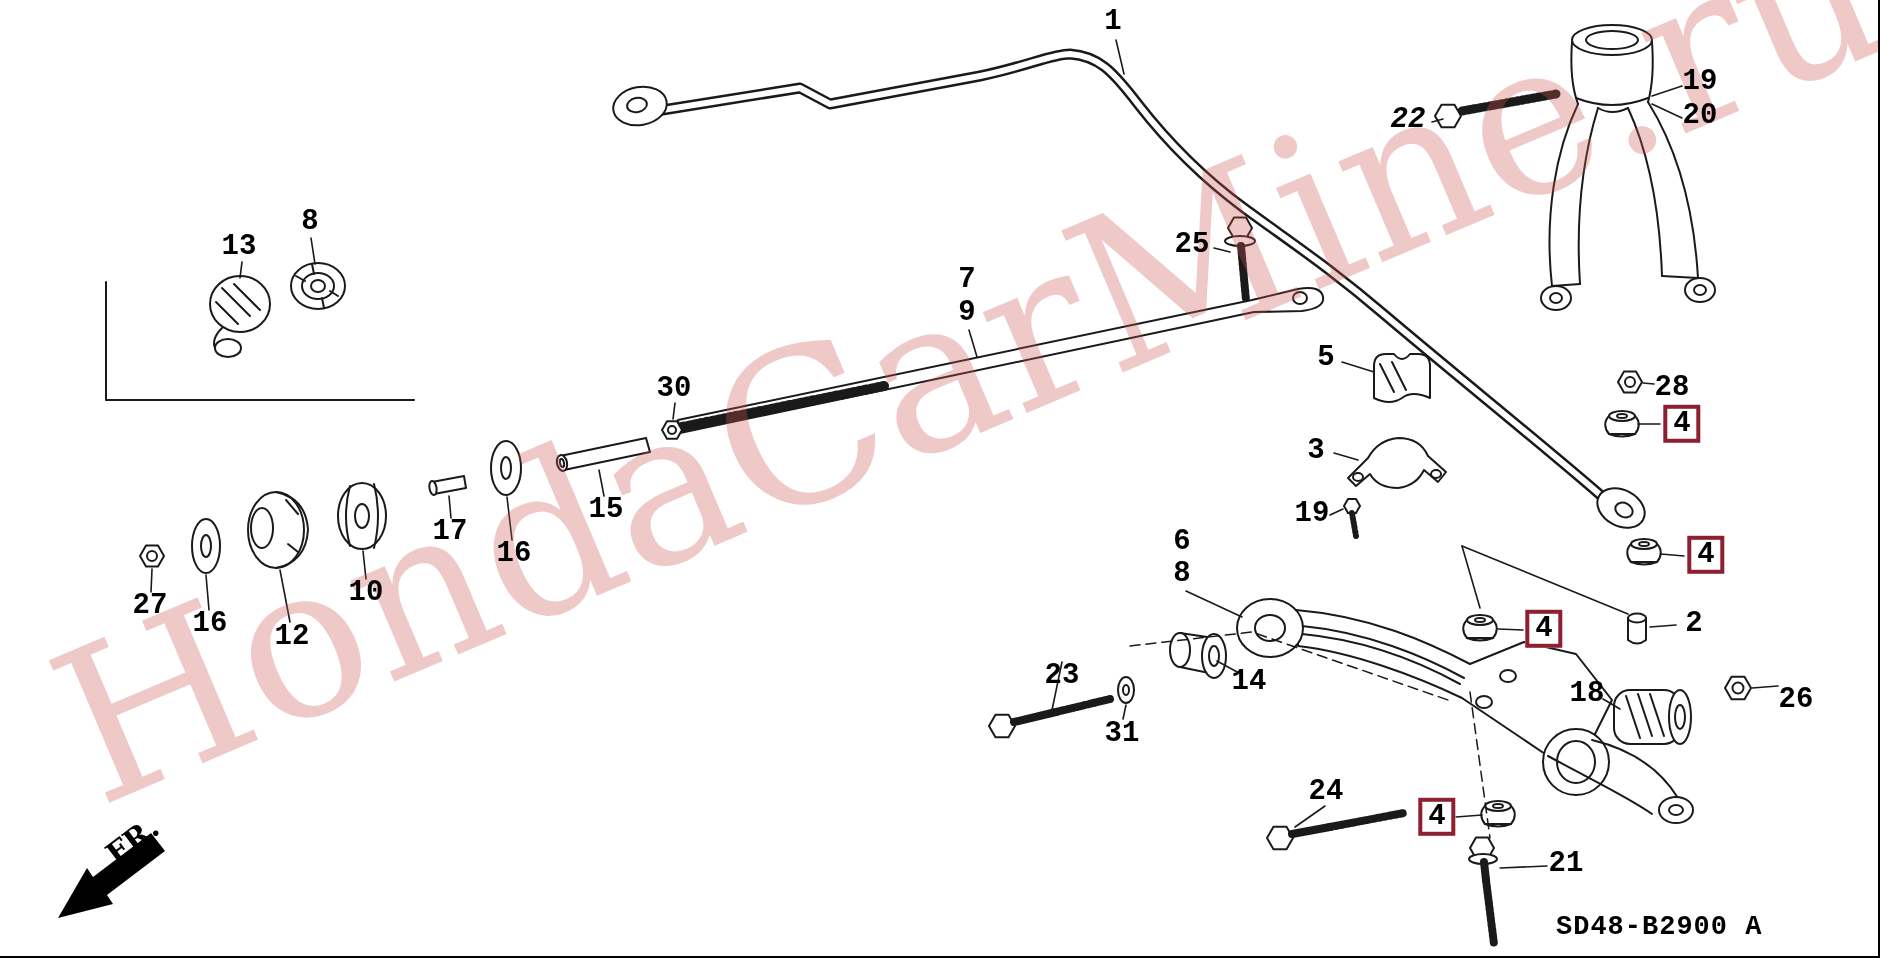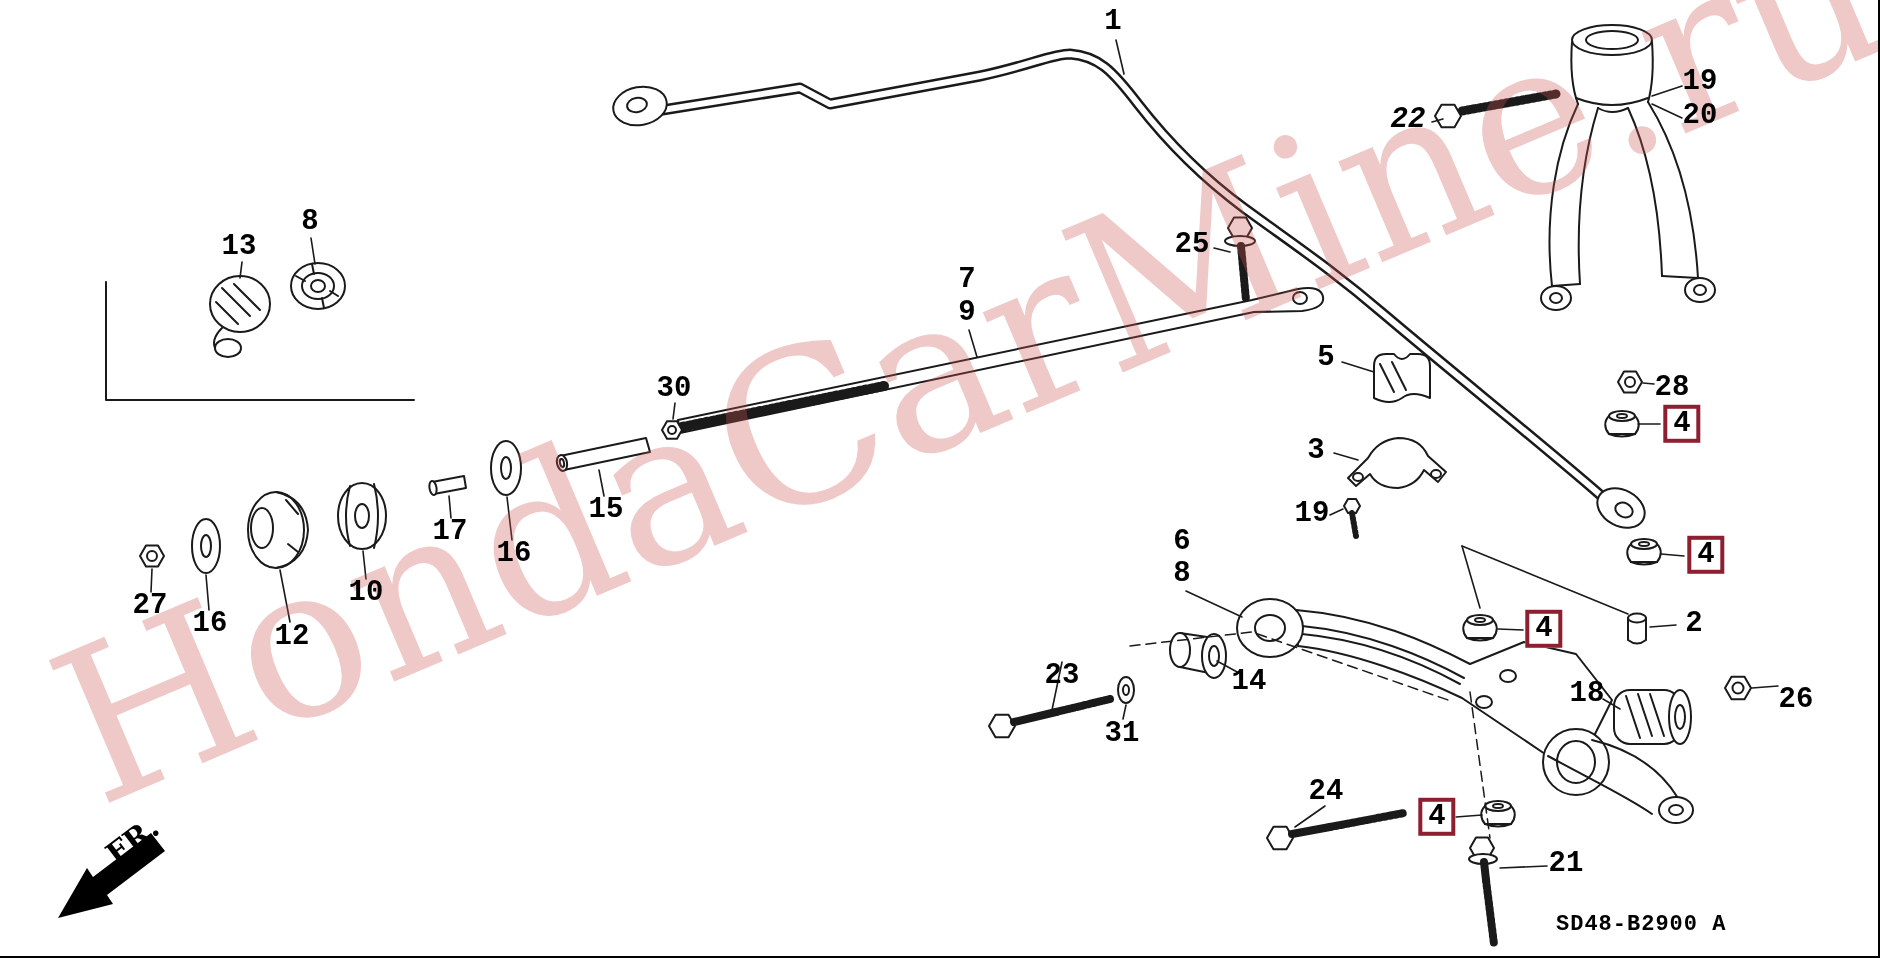--- a/index.html
+++ b/index.html
@@ -21,21 +21,21 @@
   .part-label {
     position:absolute; transform:translate(-50%,-50%);
     font-family:"Liberation Mono", monospace; font-weight:700; font-size:29px;
     color:#000; line-height:1.05; white-space:nowrap;
   }
   .part-label.boxed {
     border:4px solid var(--accent, #8e1f30); background:#fff; padding:0 6px;
   }
   #diagram-code {
     position:absolute; left:1556px; top:912px; z-index:3;
-    font-family:"Liberation Mono", monospace; font-weight:700; font-size:22px;
+    font-family:"Liberation Mono", monospace; font-weight:700; font-size:27px;
     letter-spacing:1px; color:#000;
   }
 </style>
 </head>
 <body>
 
 <div id="canvas">
 
   <svg id="art" width="1880" height="958" viewBox="0 0 1880 958">
     <g stroke="#1a1a1a" fill="none" stroke-width="2" stroke-linecap="round" stroke-linejoin="round">

